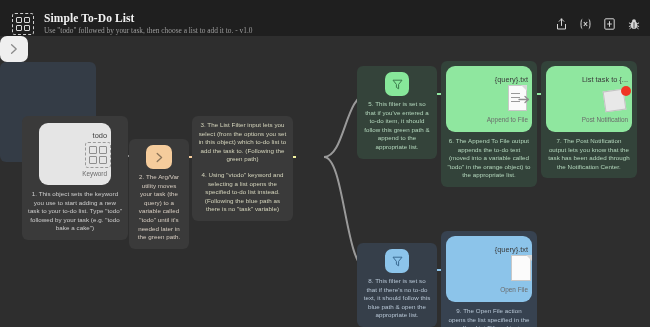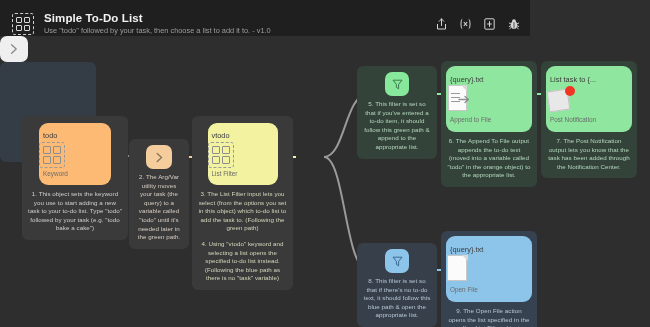--- a/index.html
+++ b/index.html
@@ -6,24 +6,25 @@
   html, body {
     width: 650px; height: 327px;
     background: #2e2e2e;
     font-family: "Liberation Sans", sans-serif;
     overflow: hidden;
   }
 
   
   #app-header {
     position: absolute; top: 0; left: 0;
-    width: 530px; height: 36px;
+    width: 650px; height: 36px;
     background: #1f1f1f;
     display: flex; align-items: center;
     padding: 12px 10px 0 12px;
+    font-family: Liberation Serif, serif;
   }
   #app-icon {
     width: 22px; height: 22px;
     border: 1px dashed #cfcfcf;
     border-radius: 3px;
     display: grid;
     grid-template-columns: 1fr 1fr;
     grid-template-rows: 1fr 1fr;
     gap: 2px; padding: 3px;
     flex: 0 0 auto;
@@ -70,21 +71,21 @@
     line-height: 8.6px;
     text-align: center;
     padding: 5px 6px 7px 6px;
     letter-spacing: .05px;
   }
 
   
   .node {
     border-radius: 9px;
     display: flex; flex-direction: column;
-    align-items: flex-start; justify-content: center;
+    align-items: flex-end; justify-content: center;
     position: relative;
   }
   .node-title {
     font-size: 7.4px;
     color: #3a3a3a;
     margin-top: 6px;
     max-width: 100%;
     overflow: hidden; white-space: nowrap; text-overflow: ellipsis;
     padding: 0 4px;
   }
@@ -119,21 +120,21 @@
     display: flex; align-items: center; justify-content: center;
   }
 
   
   #g-keyword {
     left: 22px; top: 80px; width: 106px;
     background: #3a3a3a;
   }
   #g-keyword .node {
     width: 72px; height: 62px; margin: 7px auto 0 auto;
-    background: #fdba74;
+    background: #e5e5e5;
   }
   #g-keyword .note { color: #cfcfcf; }
 
   #g-argvar {
     left: 129px; top: 103px; width: 60px;
     background: #3a3a3a;
   }
   #g-argvar .chev-node {
     width: 26px; height: 24px; margin: 6px auto 0 auto;
     background: #f5cc9c;
@@ -337,30 +338,20 @@
   <div class="group" id="g-argvar">
     <div class="chev-node">
       <svg width="13" height="13" viewBox="0 0 13 13">
         <path d="M4.2 2.5 L8.6 6.5 L4.2 10.5" stroke="#8a7358" stroke-width="1.3" fill="none" stroke-linecap="round" stroke-linejoin="round"></path>
       </svg>
     </div>
     <div class="note">2. The Arg/Var utility moves your task (the query) to a variable called "todo" until it's needed later in the green path.</div>
   </div>
 
   <div class="group" id="g-listfilter">
-    <div class="node">
-      <div class="node-title">vtodo</div>
-      <div class="grid-icon">
-          <i></i>
-          <i></i>
-          <i></i>
-          <i></i>
-        </div>
-      <div class="node-sub">List Filter</div>
-    </div>
     <div class="note">3. The List Filter input lets you select (from the options you set in this object) which to-do list to add the task to. (Following the green path)</div>
     <div class="note" style="padding-top:0">4. Using "vtodo" keyword and selecting a list opens the specified to-do list instead. (Following the blue path as there is no "task" variable)</div>
   </div>
 
   <div id="n-split">
     <svg width="14" height="14" viewBox="0 0 14 14">
       <path d="M4.6 2.8 L9.2 7 L4.6 11.2" stroke="#8a8a8a" stroke-width="1.3" fill="none" stroke-linecap="round" stroke-linejoin="round"></path>
     </svg>
   </div>
 

